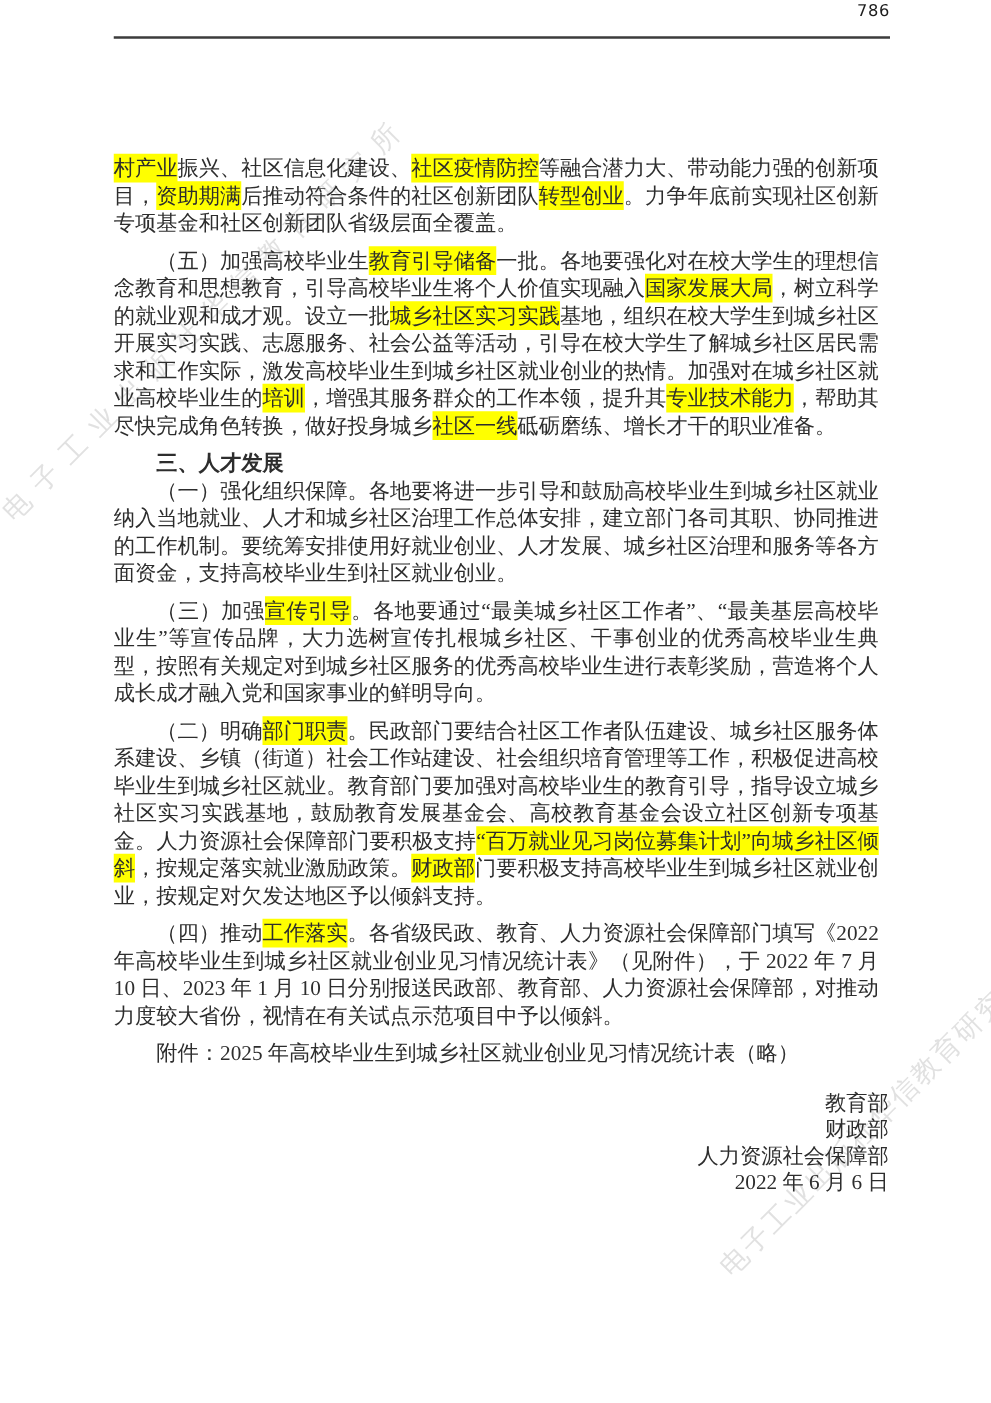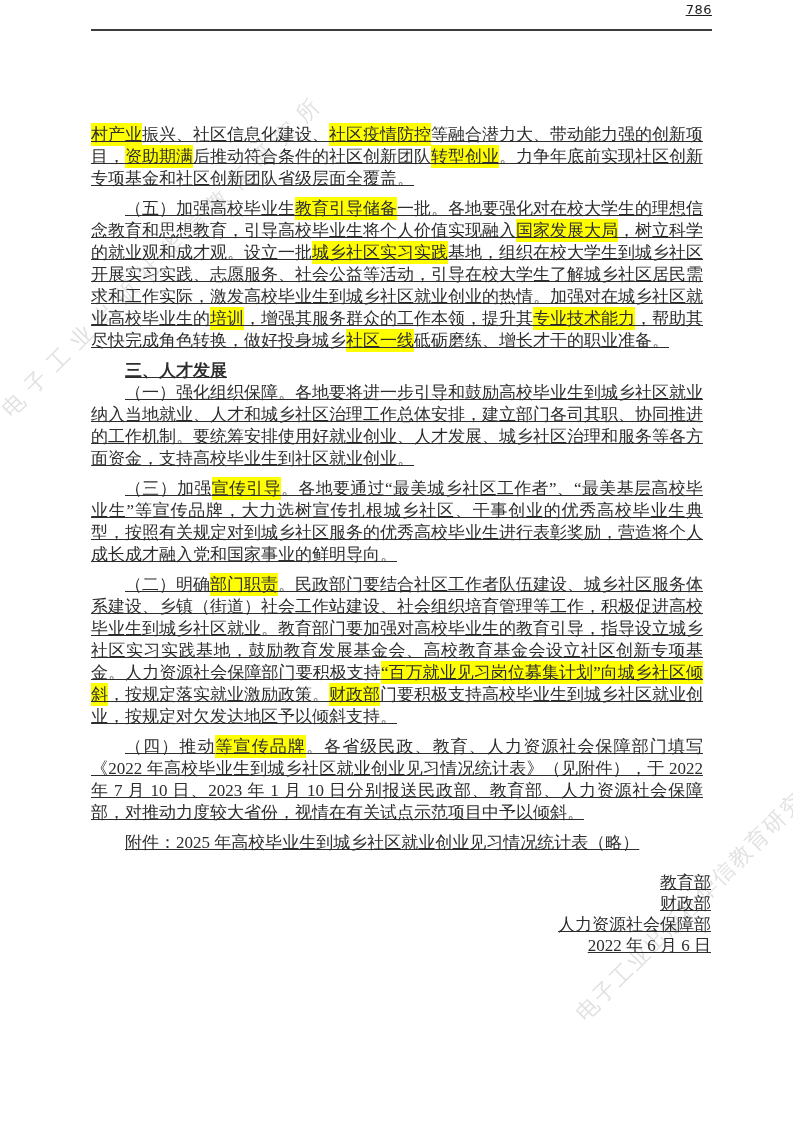--- a/index.html
+++ b/index.html
@@ -46,41 +46,41 @@
     white-space:nowrap;
     color:#c9c9c9;
     opacity:.55;
     transform:rotate(-45deg);
     transform-origin:0 50%;
     pointer-events:none;
     z-index:0;
   }
   .wm-left{left:6px;top:398px;font-size:22px;letter-spacing:10px;}
   .wm-bottom-right{left:580px;top:1002px;font-size:22px;letter-spacing:2px;}
-  .doc-body,.page-number,.top-rule{z-index:1;text-decoration:underline;}
+  .doc-body,.page-number,.top-rule{z-index:1;}
 </style>
 </head>
 <body>
 
 <div class="page">
   <div class="watermark wm-left">电子工业出版社华信教育研究所</div>
   <div class="watermark wm-bottom-right">电子工业出版社华信教育研究所</div>
 
   <div class="page-number">786</div>
   <div class="top-rule"></div>
 
   <div class="doc-body" id="doc-body">
 
     <p class=""><mark class="hl">村产业</mark>振兴、社区信息化建设、<mark class="hl">社区疫情防控</mark>等融合潜力大、带动能力强的创新项目，<mark class="hl">资助期满</mark>后推动符合条件的社区创新团队<mark class="hl">转型创业</mark>。力争年底前实现社区创新专项基金和社区创新团队省级层面全覆盖。</p>
       <p class="indent">（五）加强高校毕业生<mark class="hl">教育引导储备</mark>一批。各地要强化对在校大学生的理想信念教育和思想教育，引导高校毕业生将个人价值实现融入<mark class="hl">国家发展大局</mark>，树立科学的就业观和成才观。设立一批<mark class="hl">城乡社区实习实践</mark>基地，组织在校大学生到城乡社区开展实习实践、志愿服务、社会公益等活动，引导在校大学生了解城乡社区居民需求和工作实际，激发高校毕业生到城乡社区就业创业的热情。加强对在城乡社区就业高校毕业生的<mark class="hl">培训</mark>，增强其服务群众的工作本领，提升其<mark class="hl">专业技术能力</mark>，帮助其尽快完成角色转换，做好投身城乡<mark class="hl">社区一线</mark>砥砺磨练、增长才干的职业准备。</p>
       <p class="heading indent">三、人才发展</p>
       <p class="indent">（一）强化组织保障。各地要将进一步引导和鼓励高校毕业生到城乡社区就业纳入当地就业、人才和城乡社区治理工作总体安排，建立部门各司其职、协同推进的工作机制。要统筹安排使用好就业创业、人才发展、城乡社区治理和服务等各方面资金，支持高校毕业生到社区就业创业。</p>
       <p class="indent">（三）加强<mark class="hl">宣传引导</mark>。各地要通过“最美城乡社区工作者”、“最美基层高校毕业生”等宣传品牌，大力选树宣传扎根城乡社区、干事创业的优秀高校毕业生典型，按照有关规定对到城乡社区服务的优秀高校毕业生进行表彰奖励，营造将个人成长成才融入党和国家事业的鲜明导向。</p>
       <p class="indent">（二）明确<mark class="hl">部门职责</mark>。民政部门要结合社区工作者队伍建设、城乡社区服务体系建设、乡镇（街道）社会工作站建设、社会组织培育管理等工作，积极促进高校毕业生到城乡社区就业。教育部门要加强对高校毕业生的教育引导，指导设立城乡社区实习实践基地，鼓励教育发展基金会、高校教育基金会设立社区创新专项基金。人力资源社会保障部门要积极支持<mark class="hl">“百万就业见习岗位募集计划”向城乡社区倾斜</mark>，按规定落实就业激励政策。<mark class="hl">财政部</mark>门要积极支持高校毕业生到城乡社区就业创业，按规定对欠发达地区予以倾斜支持。</p>
-      <p class="indent">（四）推动<mark class="hl">等宣传品牌</mark>。各省级民政、教育、人力资源社会保障部门填写《2022 年高校毕业生到城乡社区就业创业见习情况统计表》（见附件），于 2022 年 7 月 10 日、2023 年 1 月 10 日分别报送民政部、教育部、人力资源社会保障部，对推动力度较大省份，视情在有关试点示范项目中予以倾斜。</p>
+      <p class="indent">（四）推动<mark class="hl">工作落实</mark>。各省级民政、教育、人力资源社会保障部门填写《2022 年高校毕业生到城乡社区就业创业见习情况统计表》（见附件），于 2022 年 7 月 10 日、2023 年 1 月 10 日分别报送民政部、教育部、人力资源社会保障部，对推动力度较大省份，视情在有关试点示范项目中予以倾斜。</p>
       <p class="attachment indent">附件：2025 年高校毕业生到城乡社区就业创业见习情况统计表（略）</p>
       <div class="signature" id="signature">
         <div>教育部</div>
         <div>财政部</div>
         <div>人力资源社会保障部</div>
         <div>2022 年 6 月 6 日</div>
       </div>
   </div>
 </div>
 

